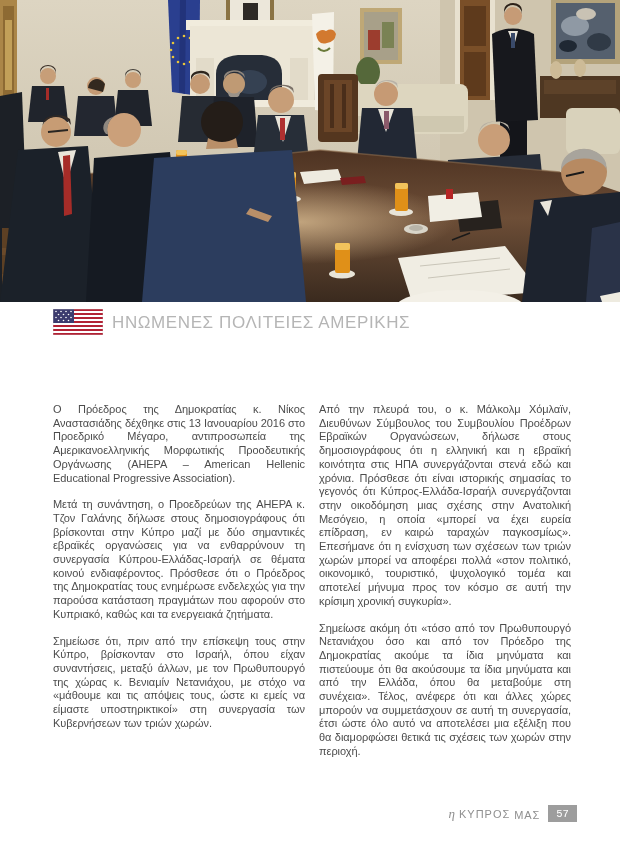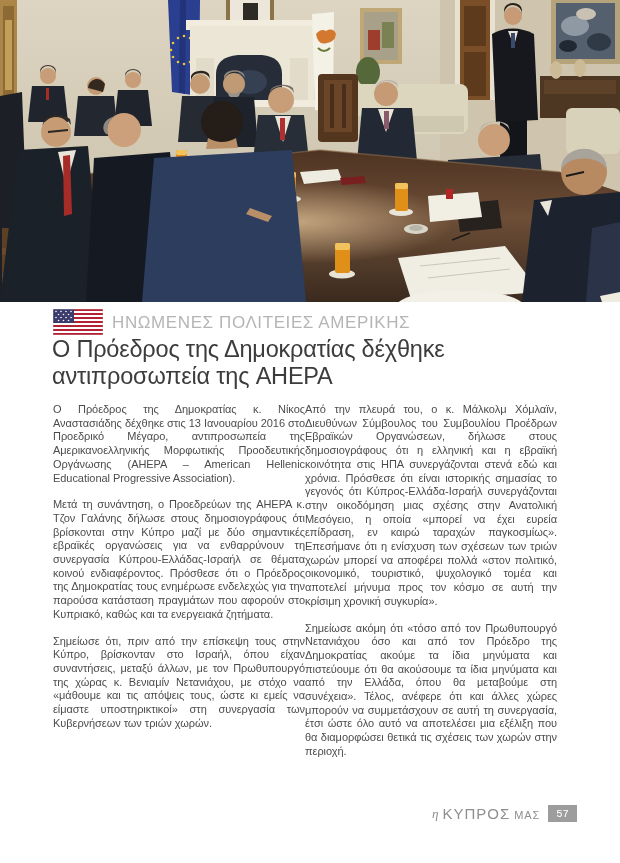--- a/index.html
+++ b/index.html
@@ -11,32 +11,32 @@
   .section-header{position:absolute;top:309px;left:53px;display:flex;align-items:center;gap:9px;}
   .us-flag{display:block;width:50px;height:26px;}
   .section-label{
     font-size:17px;font-weight:400;color:#b5b5b5;letter-spacing:0.6px;
     text-transform:uppercase;white-space:nowrap;padding-top:2px;
   }
   .article-title{
     position:absolute;top:336px;left:52px;width:500px;margin:0;
     font-size:23.5px;line-height:26.5px;font-weight:400;color:#3c3c3c;letter-spacing:-0.2px;
   }
-  .columns{position:absolute;top:403px;left:53px;width:518px;display:flex;gap:0;}
+  .columns{position:absolute;top:403px;left:53px;width:518px;display:flex;gap:14px;}
   .col{width:252px;}
   .col p{
     margin:0 0 13px 0;font-size:11px;line-height:13.7px;color:#4c4c4c;
     text-align:justify;letter-spacing:-0.05px;
   }
   .footer{
     position:absolute;top:805px;right:43px;display:flex;align-items:center;gap:4px;
     color:#8f8f8f;
   }
   .footer .eta{font-family:"Liberation Serif",serif;font-style:italic;font-size:13px;line-height:16px;}
-  .footer .mag{font-size:15px;letter-spacing:1px;font-weight:400;}
+  .footer .mag{font-size:11px;letter-spacing:1px;font-weight:400;}
   .footer .mas{font-size:11px;letter-spacing:0.8px;align-self:center;margin-top:2px;}
   .page-num-box{
     width:29px;height:17px;background:#9d9d9d;color:#ffffff;font-size:10.5px;
     display:flex;align-items:center;justify-content:center;margin-left:4px;font-family:Liberation Mono, monospace;
   }
 </style>
 </head>
 <body>
 
 <div class="page">
@@ -323,21 +323,20 @@
           <circle cx="18" cy="8.5" r="0.8"></circle>
         <circle cx="5.5" cy="11.5" r="0.8"></circle>
           <circle cx="10.5" cy="11.5" r="0.8"></circle>
           <circle cx="15.5" cy="11.5" r="0.8"></circle>
       </g>
       <rect width="50" height="26" fill="none" stroke="#cccccc" stroke-width="0.5"></rect>
     </svg>
     <div class="section-label">ΗΝΩΜΕΝΕΣ ΠΟΛΙΤΕΙΕΣ ΑΜΕΡΙΚΗΣ</div>
   </div>
 
-  <h1 class="article-title">Ο Πρόεδρος της Δημοκρατίας δέχθηκε αντιπροσωπεία της AHEPA</h1>
 
   <div class="columns">
     <div class="col">
       <p>Ο Πρόεδρος της Δημοκρατίας κ. Νίκος Αναστασιάδης δέχθηκε στις 13 Ιανουαρίου 2016 στο Προεδρικό Μέγαρο, αντιπροσωπεία της Αμερικανοελληνικής Μορφωτικής Προοδευτικής Οργάνωσης (AHEPA – American Hellenic Educational Progressive Association).</p>
       <p>Μετά τη συνάντηση, ο Προεδρεύων της AHEPA κ. Τζον Γαλάνης δήλωσε στους δημοσιογράφους ότι βρίσκονται στην Κύπρο μαζί με δύο σημαντικές εβραϊκές οργανώσεις για να ενθαρρύνουν τη συνεργασία Κύπρου-Ελλάδας-Ισραήλ σε θέματα κοινού ενδιαφέροντος. Πρόσθεσε ότι ο Πρόεδρος της Δημοκρατίας τους ενημέρωσε ενδελεχώς για την παρούσα κατάσταση πραγμάτων που αφορούν στο Κυπριακό, καθώς και τα ενεργειακά ζητήματα.</p>
       <p>Σημείωσε ότι, πριν από την επίσκεψη τους στην Κύπρο, βρίσκονταν στο Ισραήλ, όπου είχαν συναντήσεις, μεταξύ άλλων, με τον Πρωθυπουργό της χώρας κ. Βενιαμίν Νετανιάχου, με στόχο να «μάθουμε και τις απόψεις τους, ώστε κι εμείς να είμαστε υποστηρικτικοί» στη συνεργασία των Κυβερνήσεων των τριών χωρών.</p>
     </div>
     <div class="col">
       <p>Από την πλευρά του, ο κ. Μάλκολμ Χόμλαϊν, Διευθύνων Σύμβουλος του Συμβουλίου Προέδρων Εβραϊκών Οργανώσεων, δήλωσε στους δημοσιογράφους ότι η ελληνική και η εβραϊκή κοινότητα στις ΗΠΑ συνεργάζονται στενά εδώ και χρόνια. Πρόσθεσε ότι είναι ιστορικής σημασίας το γεγονός ότι Κύπρος-Ελλάδα-Ισραήλ συνεργάζονται στην οικοδόμηση μιας σχέσης στην Ανατολική Μεσόγειο, η οποία «μπορεί να έχει ευρεία επίδραση, εν καιρώ ταραχών παγκοσμίως». Επεσήμανε ότι η ενίσχυση των σχέσεων των τριών χωρών μπορεί να αποφέρει πολλά «στον πολιτικό, οικονομικό, τουριστικό, ψυχολογικό τομέα και αποτελεί μήνυμα προς τον κόσμο σε αυτή την κρίσιμη χρονική συγκυρία».</p>
       <p>Σημείωσε ακόμη ότι «τόσο από τον Πρωθυπουργό Νετανιάχου όσο και από τον Πρόεδρο της Δημοκρατίας ακούμε τα ίδια μηνύματα και πιστεύουμε ότι θα ακούσουμε τα ίδια μηνύματα και από την Ελλάδα, όπου θα μεταβούμε στη συνέχεια». Τέλος, ανέφερε ότι και άλλες χώρες μπορούν να συμμετάσχουν σε αυτή τη συνεργασία, έτσι ώστε όλο αυτό να αποτελέσει μια εξέλιξη που θα διαμορφώσει θετικά τις σχέσεις των χωρών στην περιοχή.</p>

